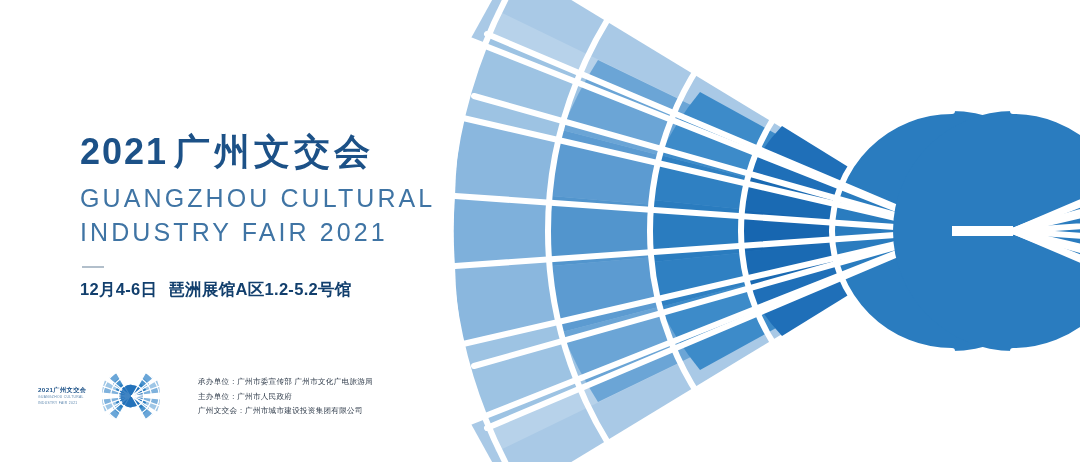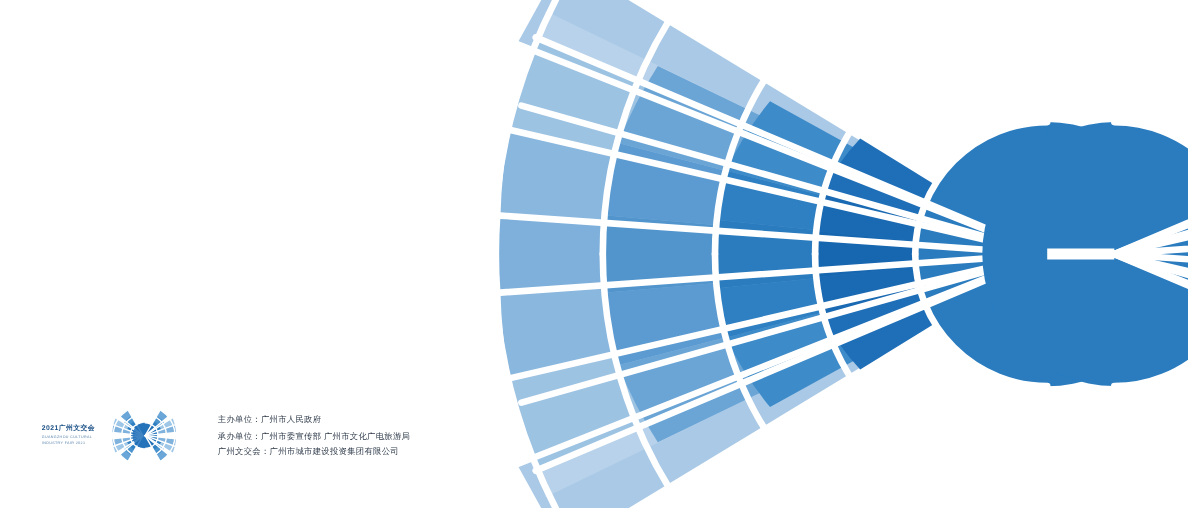--- a/index.html
+++ b/index.html
@@ -265,20 +265,33 @@
         <use href="#leftWing"></use>
         <g transform="translate(1013,0)">
           <use href="#rightWingSrc"></use>
         </g>
 
         <path d="M952,231 L1013,231" stroke="#ffffff" stroke-width="10" fill="none"></path>
       </g>
     </svg>
   </div>
 
+  <div class="text-block">
+    <div class="title-cn">
+      <span class="yr">2021</span><span>广州文交会</span>
+    </div>
+    <div class="title-en">
+      <div>GUANGZHOU CULTURAL</div>
+      <div>INDUSTRY FAIR 2021</div>
+    </div>
+    <div class="rule"></div>
+    <div class="date-line">
+      <span>12月4-6日</span><span class="gap"></span><span>琶洲展馆A区1.2-5.2号馆</span>
+    </div>
+  </div>
 
   <div class="footer">
 
     <div class="mini-logo">
       <div class="mini-logo-text">
         <div class="mini-title-cn">2021广州文交会</div>
         <div class="mini-title-en">GUANGZHOU CULTURAL</div>
         <div class="mini-title-en">INDUSTRY FAIR 2021</div>
       </div>
       <div class="mini-mark">
@@ -318,20 +331,20 @@
           </defs>
           <use href="#miniWing"></use>
           <g transform="translate(120,0) scale(-1,1)">
               <use href="#miniWing"></use>
             </g>
         </svg>
       </div>
     </div>
 
     <div class="credits">
+      <div class="credit-row">承办单位：广州市委宣传部 广州市文化广电旅游局</div>
       <div class="credit-row">主办单位：广州市人民政府</div>
-      <div class="credit-row">承办单位：广州市委宣传部 广州市文化广电旅游局</div>
       <div class="credit-row">广州文交会：广州市城市建设投资集团有限公司</div>
     </div>
 
   </div>
 
 </div>
 
 </body></html>

